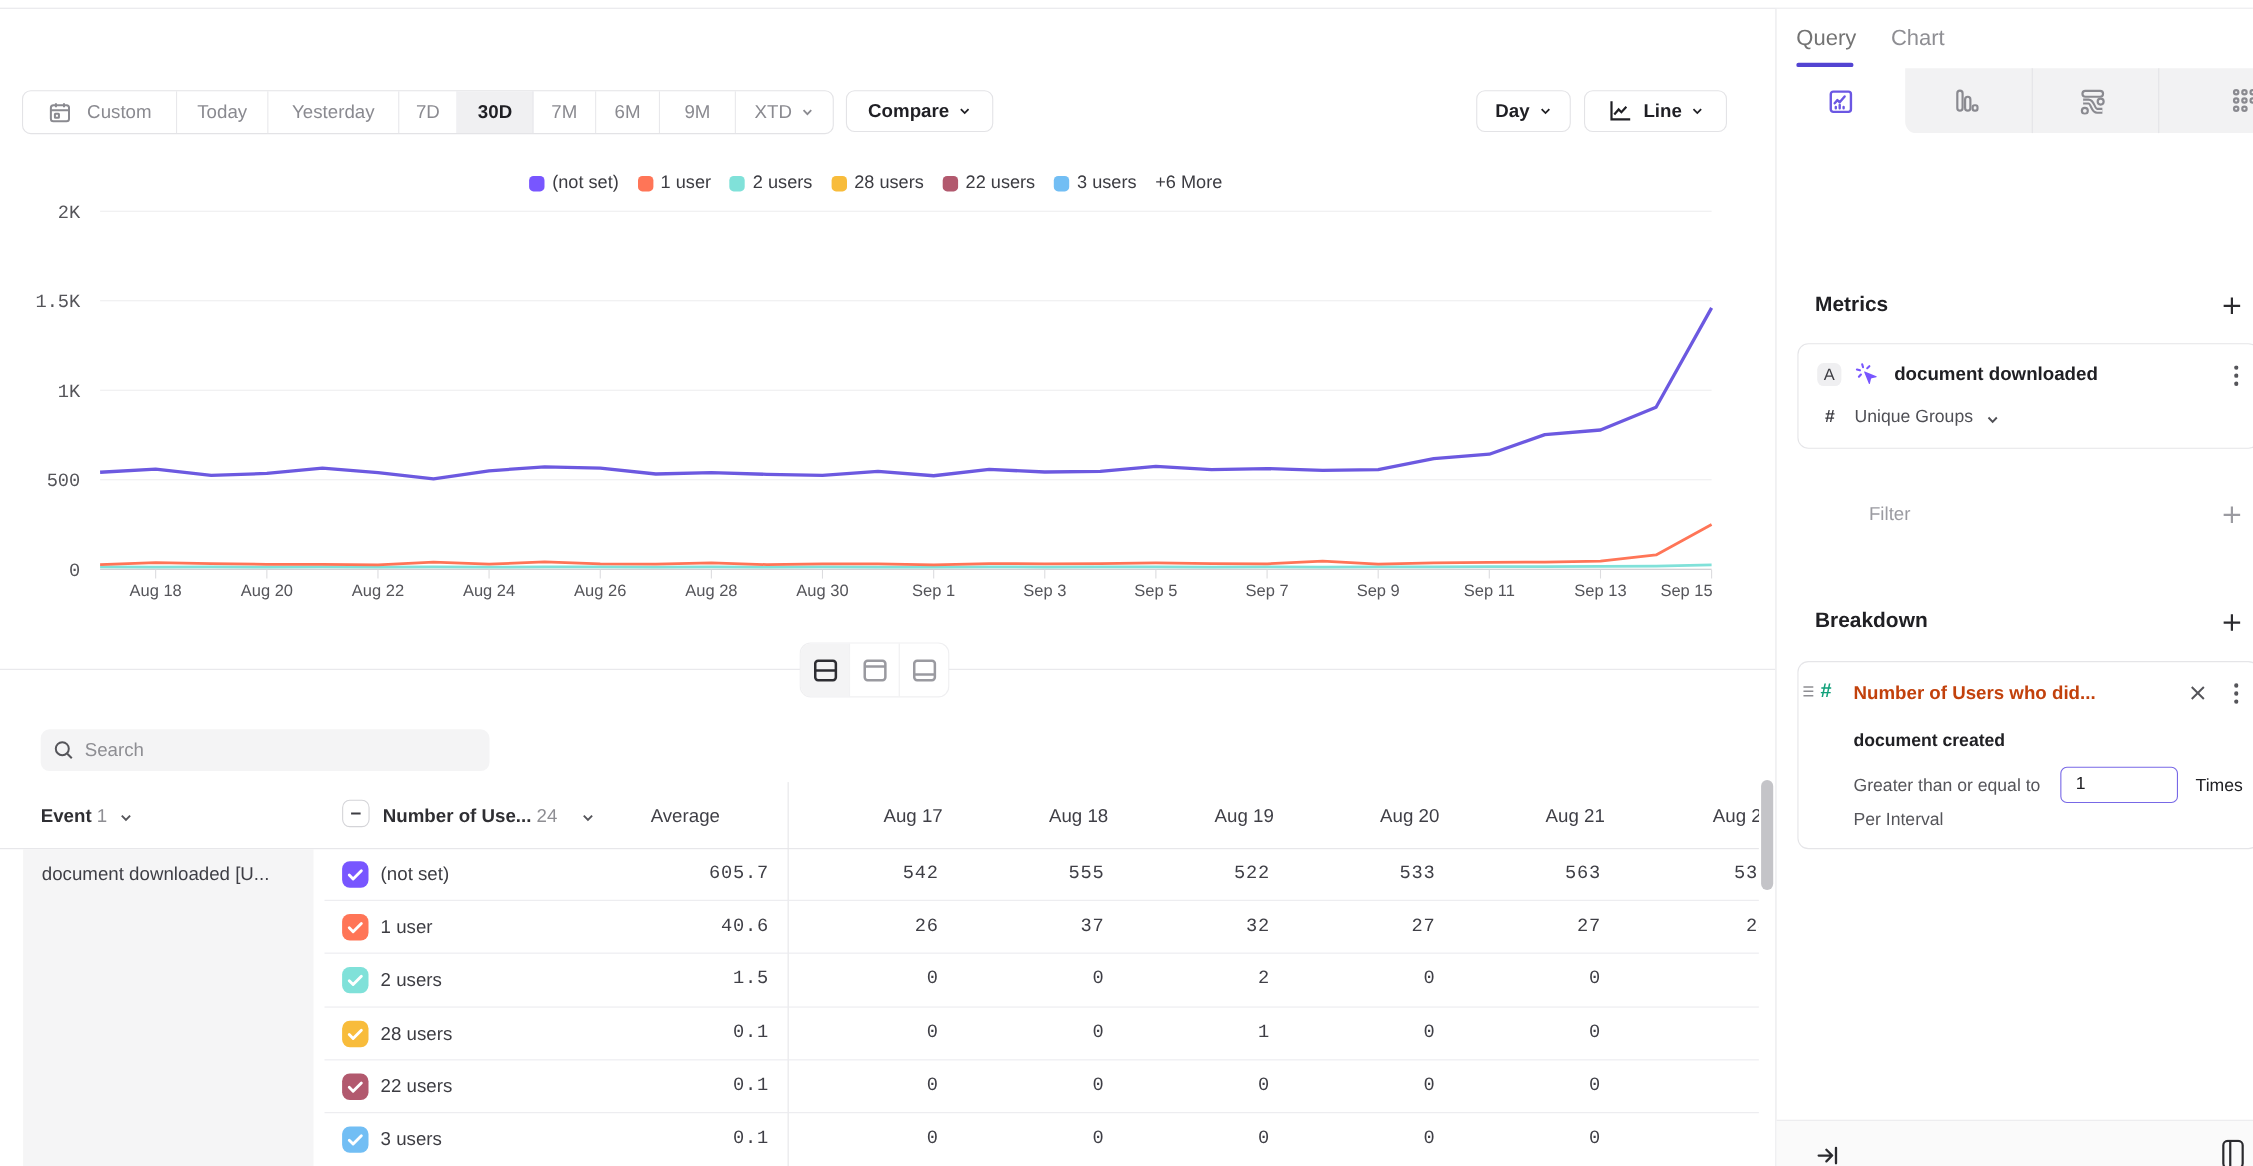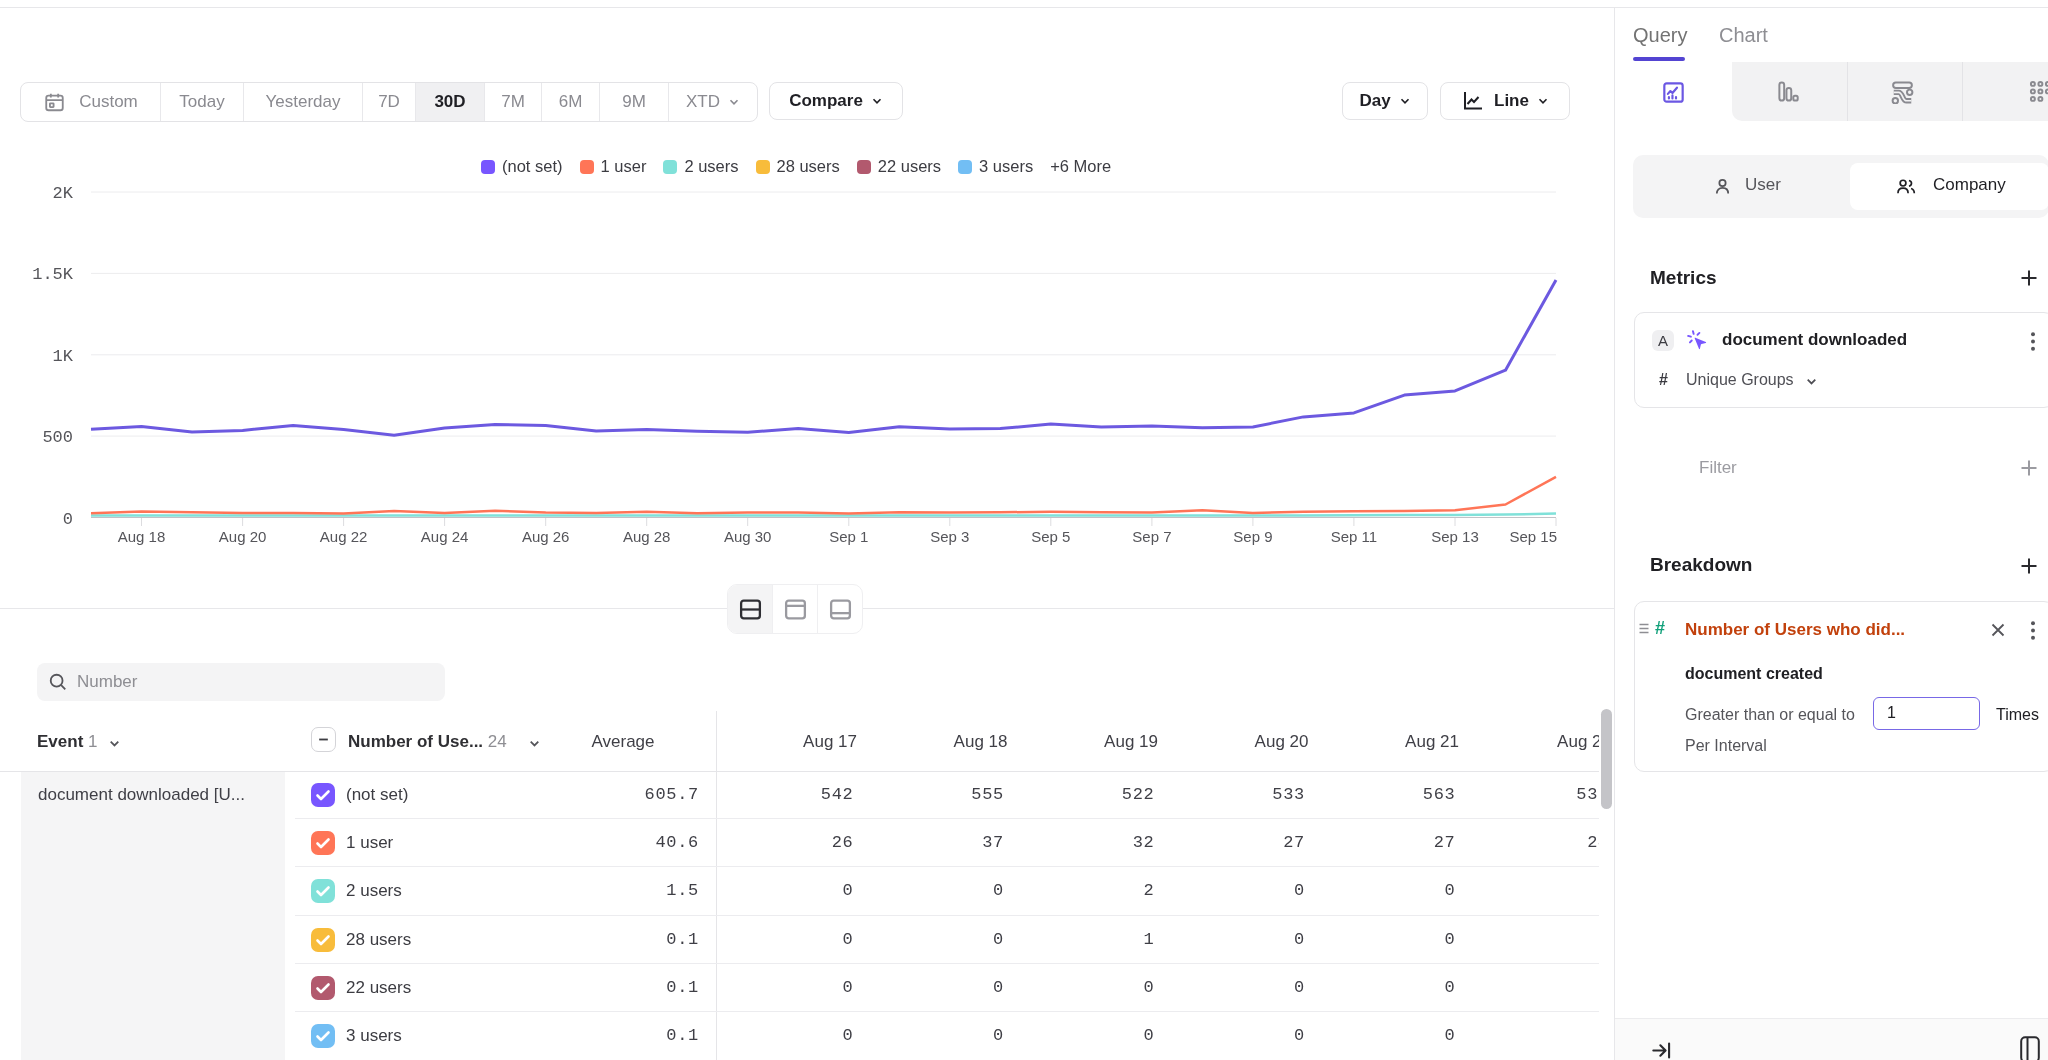--- a/index.html
+++ b/index.html
@@ -224,21 +224,21 @@
         <path d="M3 15.5h18"></path>
     </svg>
   </div>
 </div>
 
 <div class="search">
   <svg width="20" height="20" viewBox="0 0 22 22" fill="none" stroke="#55555a" stroke-width="2">
     <circle cx="9.5" cy="9.5" r="6.5"></circle>
       <path d="M14.5 14.5 L19 19"></path>
   </svg>
-  <span>Number</span>
+  <span>Search</span>
 </div>
 
 <div class="tblclip">
 <div class="hline"></div>
     <div class="vline"></div>
 <div class="rowline" style="top:209px;"></div>
 <div class="rowline" style="top:257px;"></div>
 <div class="rowline" style="top:305.5px;"></div>
 <div class="rowline" style="top:354px;"></div>
 <div class="rowline" style="top:402px;"></div>
@@ -376,34 +376,20 @@
         <circle cx="11.9" cy="4.7" r="1.9"></circle>
         <circle cx="19.1" cy="4.7" r="1.9"></circle>
       <circle cx="4.7" cy="11.9" r="1.9"></circle>
         <circle cx="11.9" cy="11.9" r="1.9"></circle>
         <circle cx="19.1" cy="11.9" r="1.9"></circle>
       <circle cx="4.7" cy="19.1" r="1.9"></circle>
         <circle cx="11.9" cy="19.1" r="1.9"></circle>
     </svg>
   </div>
 
-  <div class="seg2">
-    <div class="white"></div>
-    <svg class="abs" style="left:79px; top:21px;" width="21" height="21" viewBox="0 0 24 24" fill="none" stroke="#55555a" stroke-width="2">
-      <circle cx="12" cy="8" r="3.6"></circle>
-        <path d="M5.5 20 C5.5 15.8 8.2 13.6 12 13.6 C15.8 13.6 18.5 15.8 18.5 20"></path>
-    </svg>
-    <div class="abs" style="left:112px; top:20px; font-size:17px; color:#55555a;">User</div>
-    <svg class="abs" style="left:262px; top:21px;" width="22" height="21" viewBox="0 0 26 24" fill="none" stroke="#1f1f24" stroke-width="2">
-      <circle cx="9.5" cy="8" r="3.4"></circle>
-        <path d="M3.5 20 C3.5 16 6 14 9.5 14 C13 14 15.5 16 15.5 20"></path>
-      <path d="M16.5 4.9 C18.3 5.3 19.5 6.6 19.5 8.3 C19.5 10 18.3 11.3 16.5 11.7 M19 14.3 C21.4 15 22.8 16.9 22.8 20"></path>
-    </svg>
-    <div class="abs" style="left:300px; top:20px; font-size:17px; color:#1f1f24; font-weight:500;">Company</div>
-  </div>
 
   <div class="h2" style="left:35px; top:259px;">Metrics</div>
   <svg class="plus" style="left:404px; top:260px;" viewBox="0 0 20 20" fill="none" stroke="#2a2a2e" stroke-width="2">
       <path d="M10 2.5v15M2.5 10h15"></path>
     </svg>
 
   <div class="card" style="top:304px; width:420px; height:96px;">
     <div class="badgeA">A</div>
     <svg class="abs" style="left:51px; top:16px;" width="23" height="23" viewBox="0 0 24 24" fill="none" stroke="#7856FF" stroke-width="2" stroke-linecap="round" stroke-linejoin="round">
       <path d="M9.04 9.69 a0.5 0.5 0 0 1 0.65 -0.65 l11 4.5 a0.5 0.5 0 0 1 -0.07 0.95 l-4.35 1.04 a1 1 0 0 0 -0.74 0.74 l-1.04 4.35 a0.5 0.5 0 0 1 -0.95 0.07 z" fill="#7856FF" stroke="none"></path>

